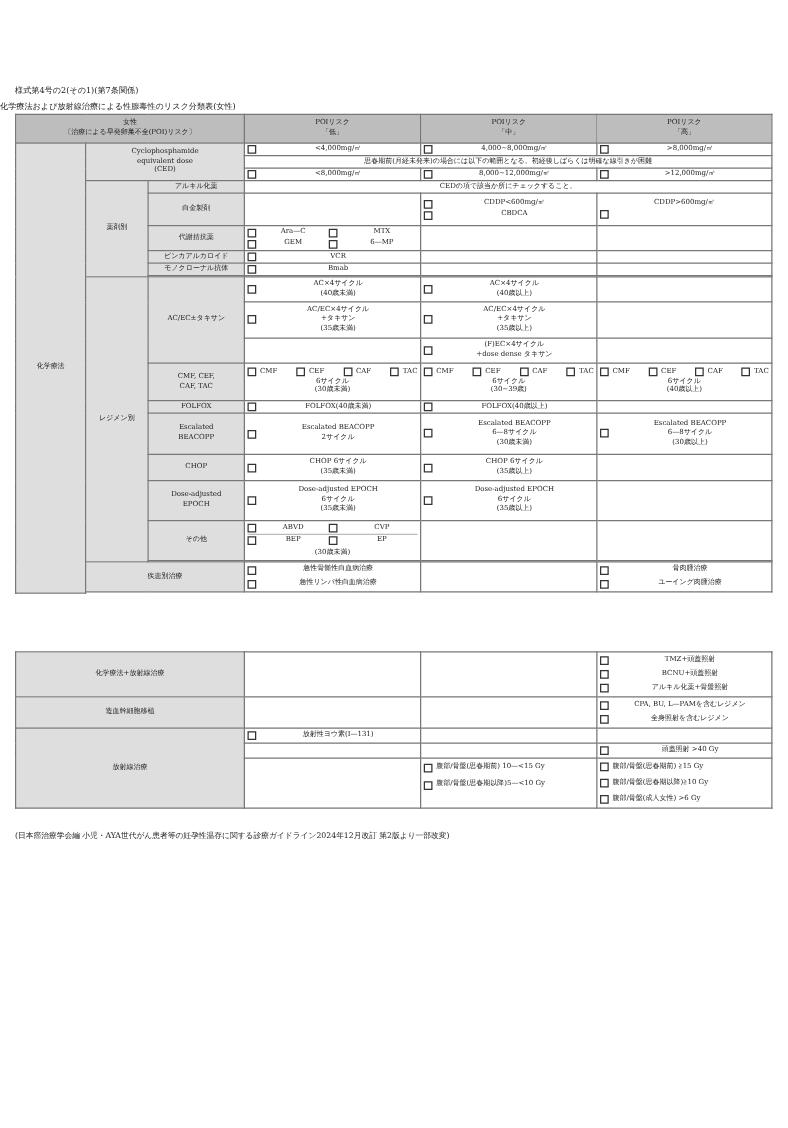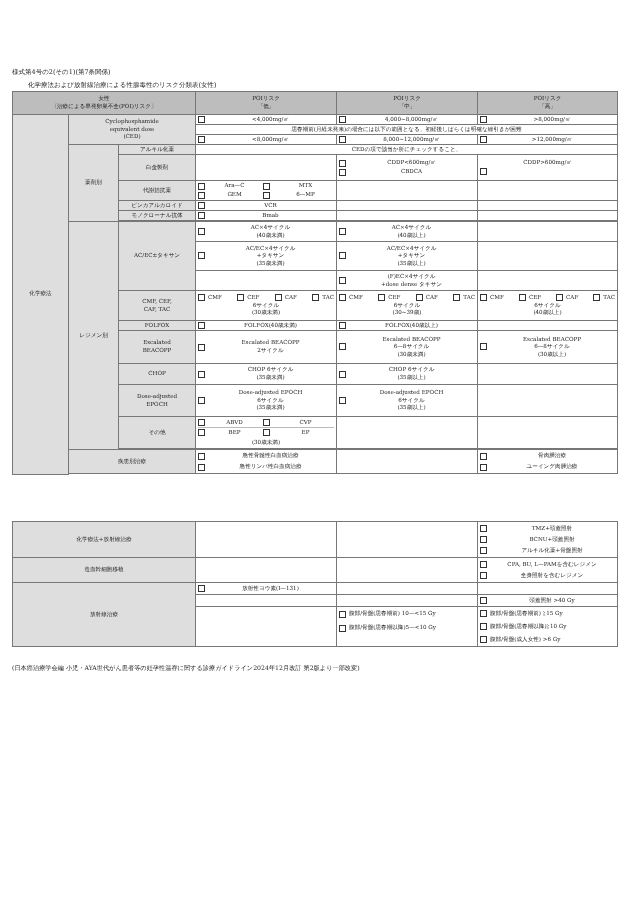--- a/index.html
+++ b/index.html
@@ -1,19 +1,19 @@
 <!DOCTYPE html>
 <html><head>
 <meta charset="utf-8">
 <style>
   html, body { margin:0; padding:0; background:#ffffff; }
   body { width:630px; height:902px; position:relative; overflow:hidden;
          font-family:"DejaVu Serif", serif; color:#222; }
   .form-no { position:absolute; left:12px; top:68px; font-size:6.5px; }
-  .doc-title { position:absolute; left:28px; top:81px; font-size:6.5px; }
+  .doc-title { position:absolute; left:0; top:81px; font-size:6.5px; }
   .footer-note { position:absolute; left:12px; top:664px; font-size:6.2px; white-space:nowrap; }
   table.risk { position:absolute; left:12px; top:91px; width:605px; border-collapse:collapse;
                table-layout:fixed; font-size:5.6px; line-height:1.35; }
   table.risk td, table.risk th { border:0.8px solid #777; padding:0 2px; text-align:center;
                vertical-align:middle; font-weight:normal; overflow:hidden; }
   th.hdr { background:#bdbdbd; height:22px; }
   td.lab { background:#dedede; }
   td.lab-r { background:#dedede; text-align:right; padding-right:4px; }
   .cb { display:inline-block; width:5px; height:5px; border:0.7px solid #333; vertical-align:middle; }
   .cell-line { display:flex; align-items:center; height:9px; }

